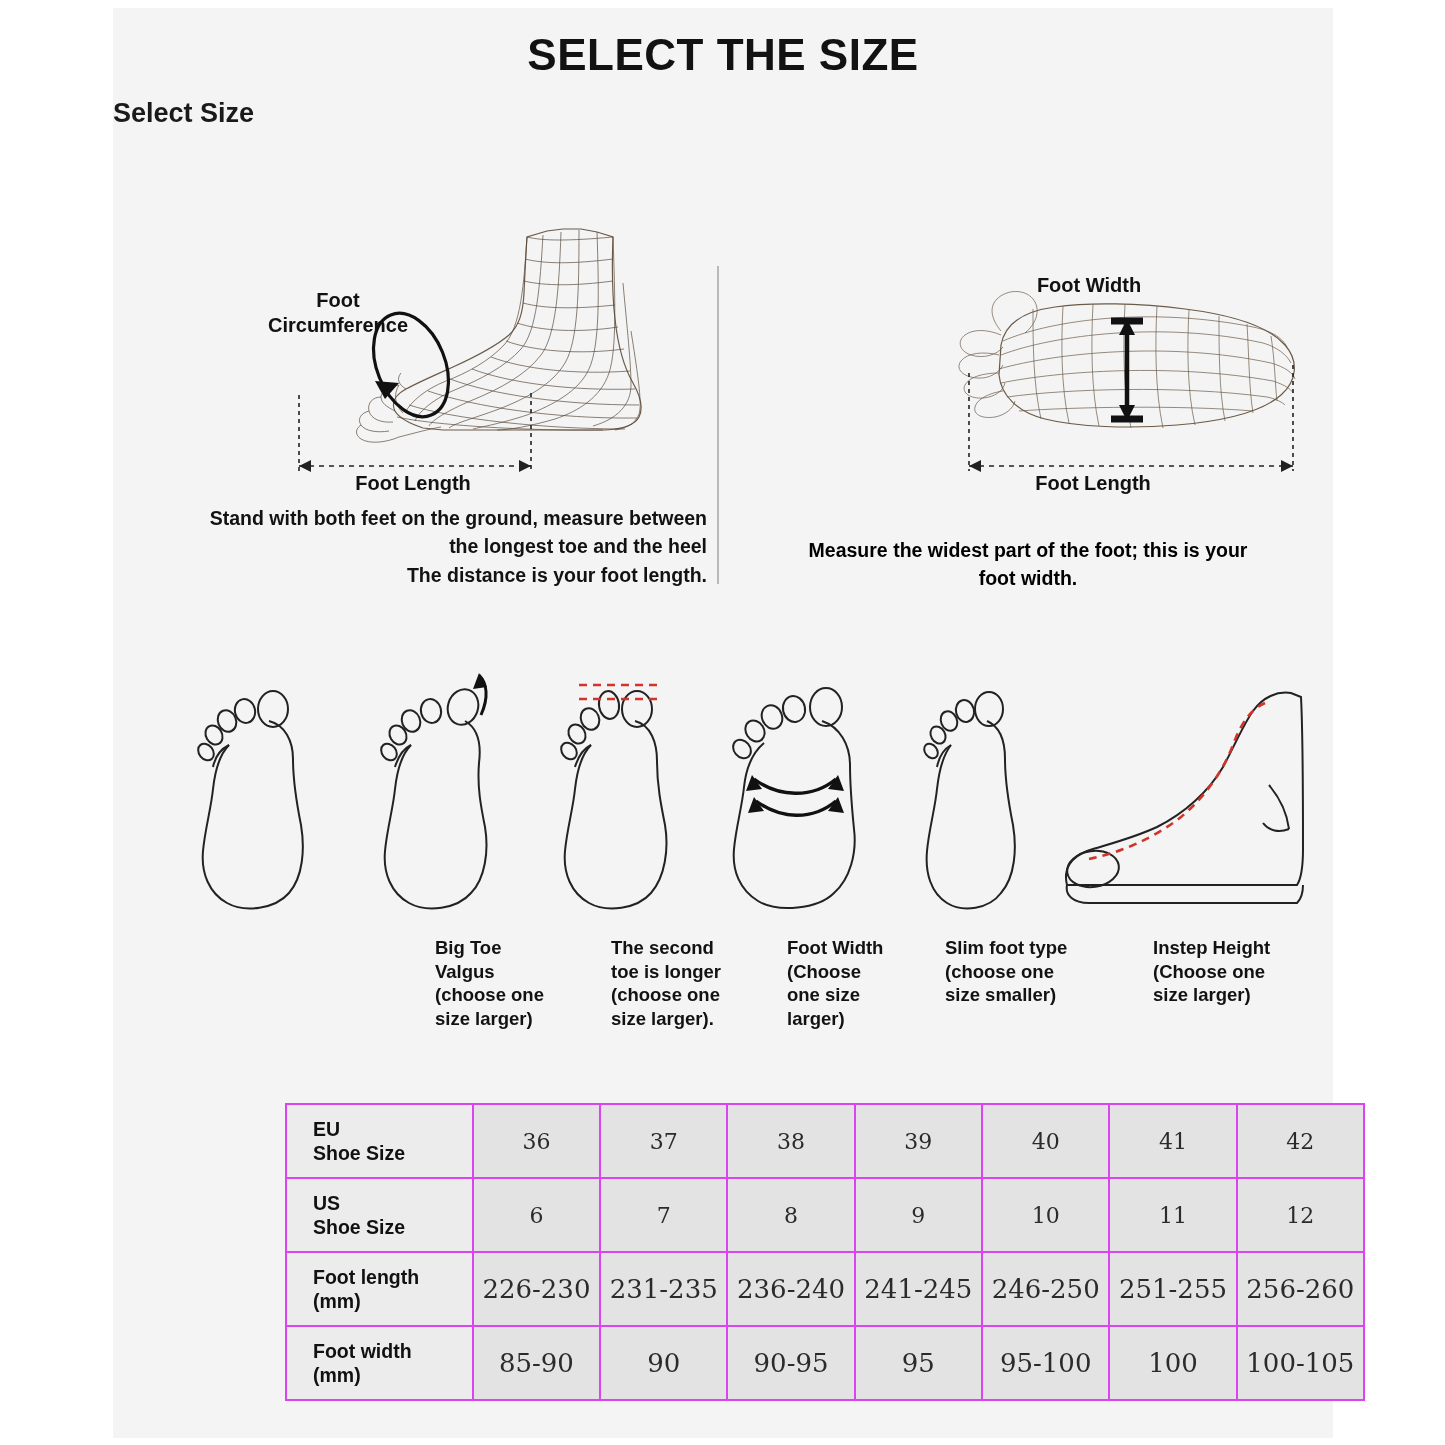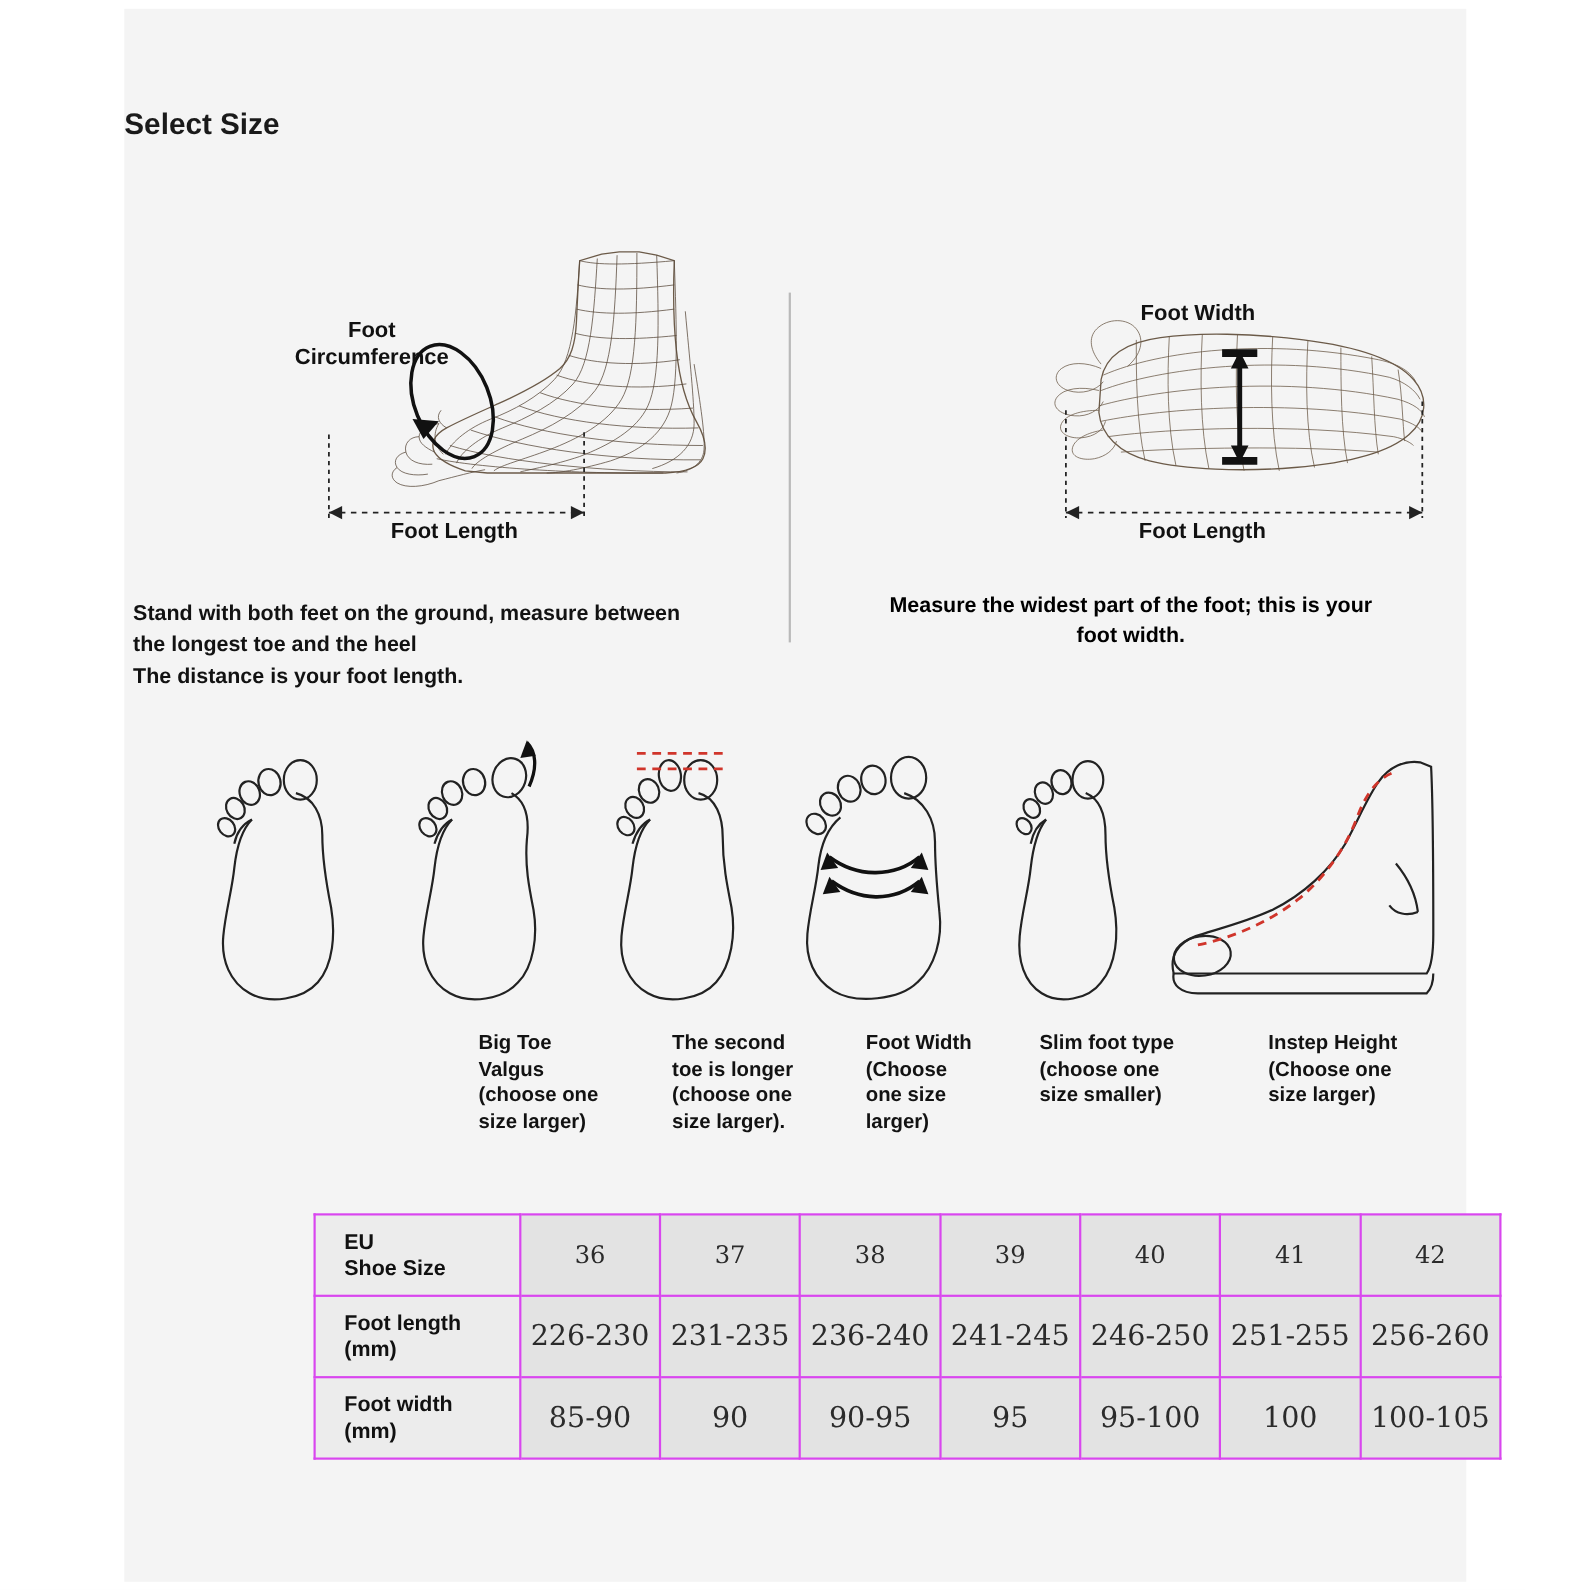--- a/index.html
+++ b/index.html
@@ -71,23 +71,23 @@
     font-size: 20px;
     font-weight: bold;
     color: #111;
     text-align: center;
     line-height: 1.25;
   }
 
   .cap-left {
     position: absolute;
     left: 8px;
-    top: 536px;
+    top: 496px;
     width: 586px;
-    text-align: left;
+    text-align: right;
     font-size: 19.5px;
     font-weight: bold;
     line-height: 1.45;
     color: #121212;
   }
   .cap-right {
     position: absolute;
     left: 620px;
     top: 528px;
     width: 590px;
@@ -156,20 +156,21 @@
   }
   .size-table td.cell { width: 130px; }
   .size-table td.cell.small-txt { font-size: 26px; }
 </style>
 </head>
 <body>
 
 <div class="page">
   <div class="sheet">
 
+    <div class="main-title">SELECT THE SIZE</div>
     <div class="sub-title">Select Size</div>
 
     <div class="divider-vert"></div>
 
     <div class="panel-left">
       <svg width="590" height="290" viewBox="0 0 590 290">
         <g fill="none" stroke="#5a4a3c" stroke-width="0.7">
 
           <path d="M300 205 C285 200 276 195 272 188 C268 180 272 172 283 166 C296 159 312 152 330 144
                    C352 134 372 124 386 112 C396 103 400 90 401 70 C402 48 403 28 404 14
@@ -408,20 +409,30 @@
       <tbody>
         <tr>
           <td class="rowhead">EU<br>Shoe Size</td>
           <td class="cell">36</td>
           <td class="cell">37</td>
           <td class="cell">38</td>
           <td class="cell">39</td>
           <td class="cell">40</td>
           <td class="cell">41</td>
           <td class="cell">42</td>
+        </tr>
+        <tr>
+          <td class="rowhead">US<br>Shoe Size</td>
+          <td class="cell">6</td>
+          <td class="cell">7</td>
+          <td class="cell">8</td>
+          <td class="cell">9</td>
+          <td class="cell">10</td>
+          <td class="cell">11</td>
+          <td class="cell">12</td>
         </tr>
         <tr>
           <td class="rowhead">Foot length<br>(mm)</td>
           <td class="cell small-txt">226-230</td>
           <td class="cell small-txt">231-235</td>
           <td class="cell small-txt">236-240</td>
           <td class="cell small-txt">241-245</td>
           <td class="cell small-txt">246-250</td>
           <td class="cell small-txt">251-255</td>
           <td class="cell small-txt">256-260</td>

